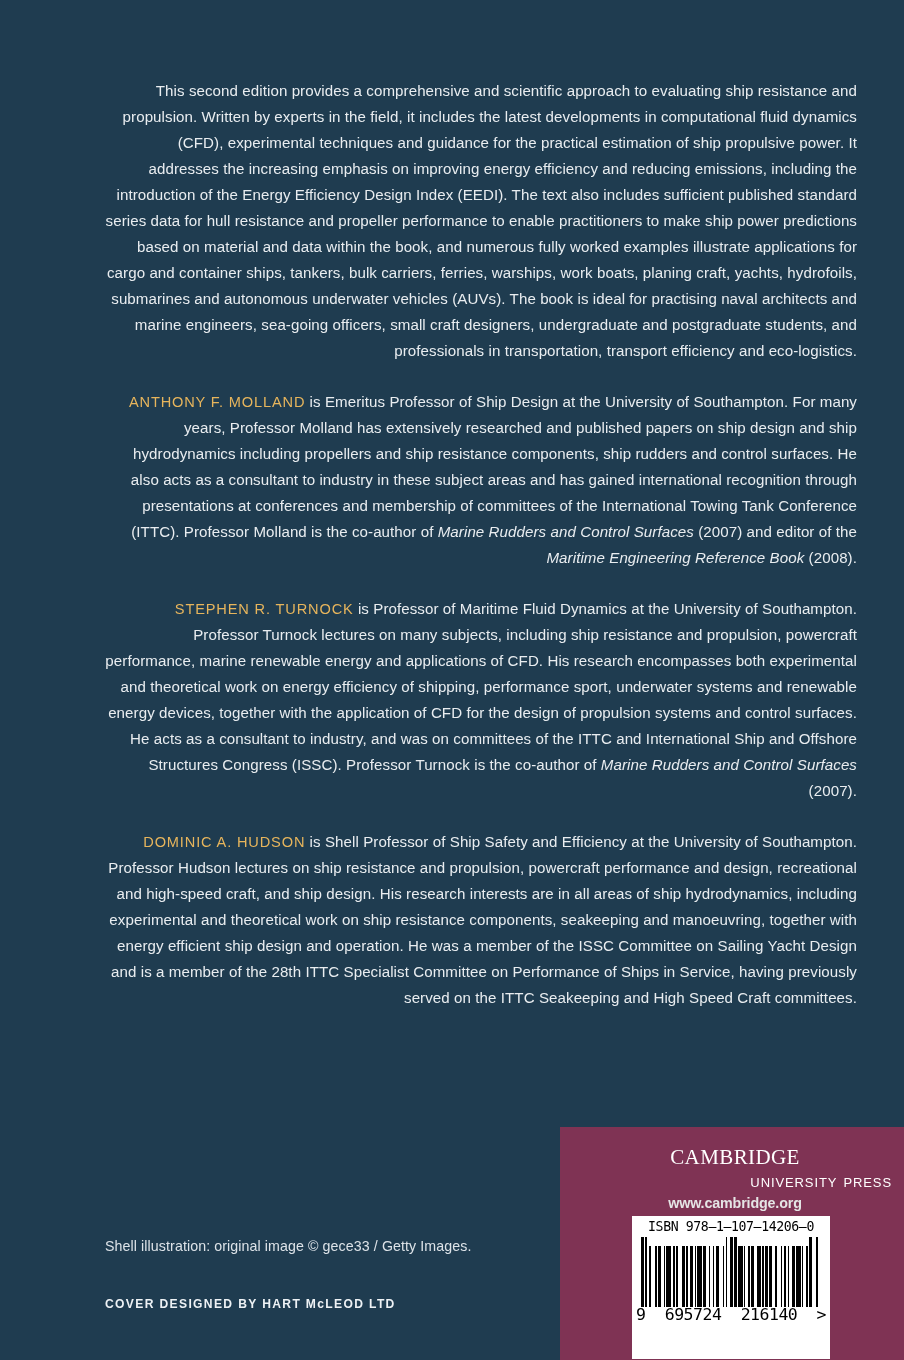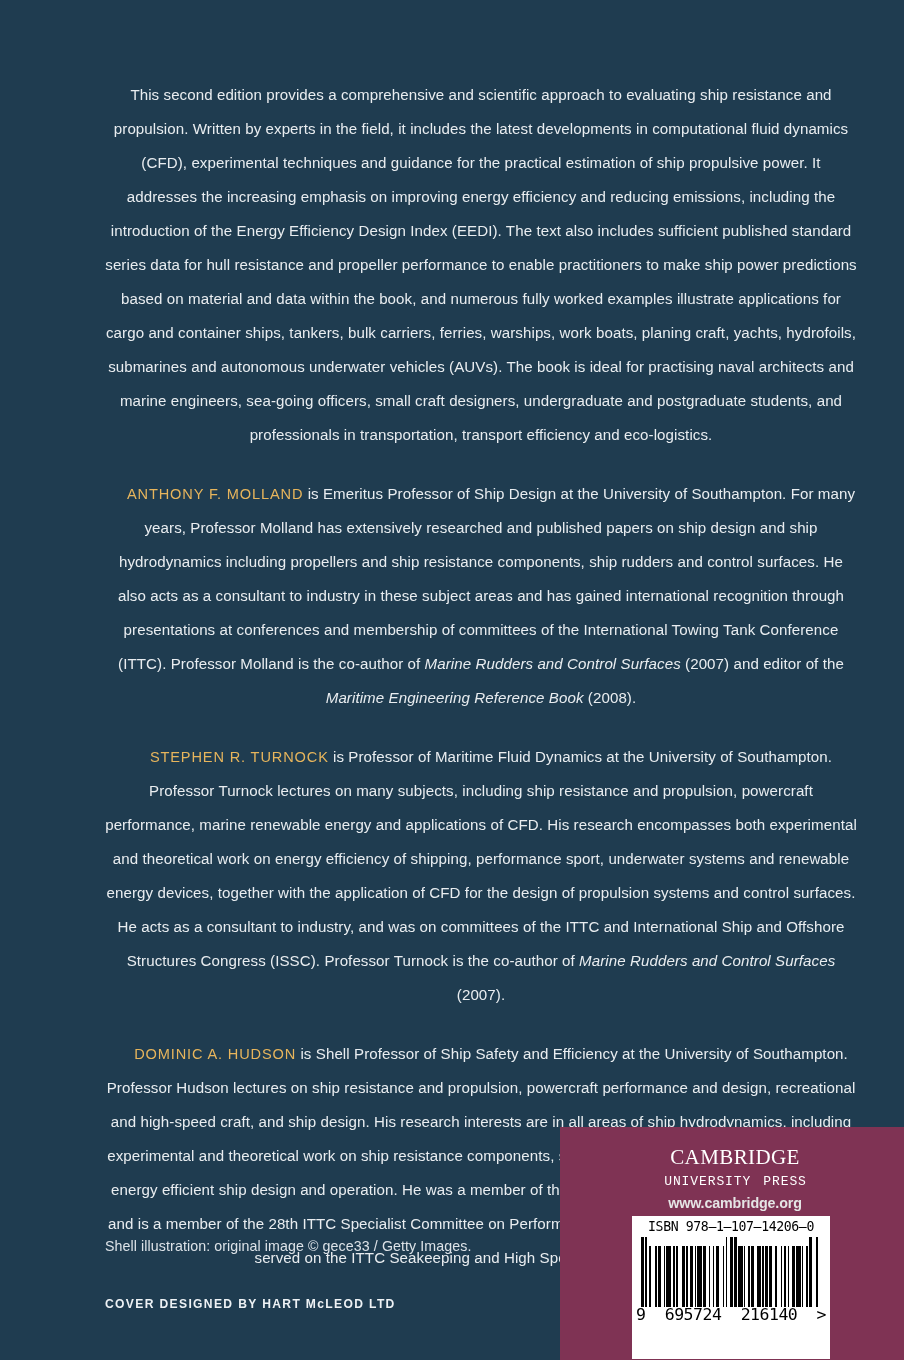--- a/index.html
+++ b/index.html
@@ -20,23 +20,23 @@
   
   .text-col {
     position:absolute;
     left:105px; top:78px;
     width:752px;
   }
 
   p.blurb, p.bio {
     color:#e9edf0;
     font-size:15.1px;
-    line-height:34px;
+    line-height:26px;
     letter-spacing:0.08px;
-    text-align:center;
+    text-align:right;
   }
   p.blurb { margin-bottom:25px; }
   p.bio   { margin-bottom:25px; }
   p.bio:last-child { margin-bottom:0; }
 
   .author-name {
     color:#e7b55c;
     letter-spacing:0.85px;
     font-size:14.6px;
     margin-left:20px;
@@ -83,29 +83,30 @@
     font-size:30.5px;
     line-height:34px;
     letter-spacing:0.4px;
     font-variant:small-caps;
     text-transform:lowercase;
     font-weight:normal;
     padding-left:2px;
   }
   .logo-unipress {
     display:block;
-    font-family:Liberation Mono, monospace;
+    font-family:Liberation Sans, sans-serif;
     color:#ffffff;
     font-size:18.6px;
     line-height:22px;
     letter-spacing:0.9px;
     font-variant:small-caps;
     text-transform:lowercase;
     margin-top:-1px;
     padding-left:3px;
+    text-align:right;
   }
   .logo-url {
     display:block;
     color:#e5e5e5;
     font-size:14.3px;
     line-height:19px;
     font-weight:bold;
     letter-spacing:-0.15px;
     margin-top:2px;
     padding-left:2px;

